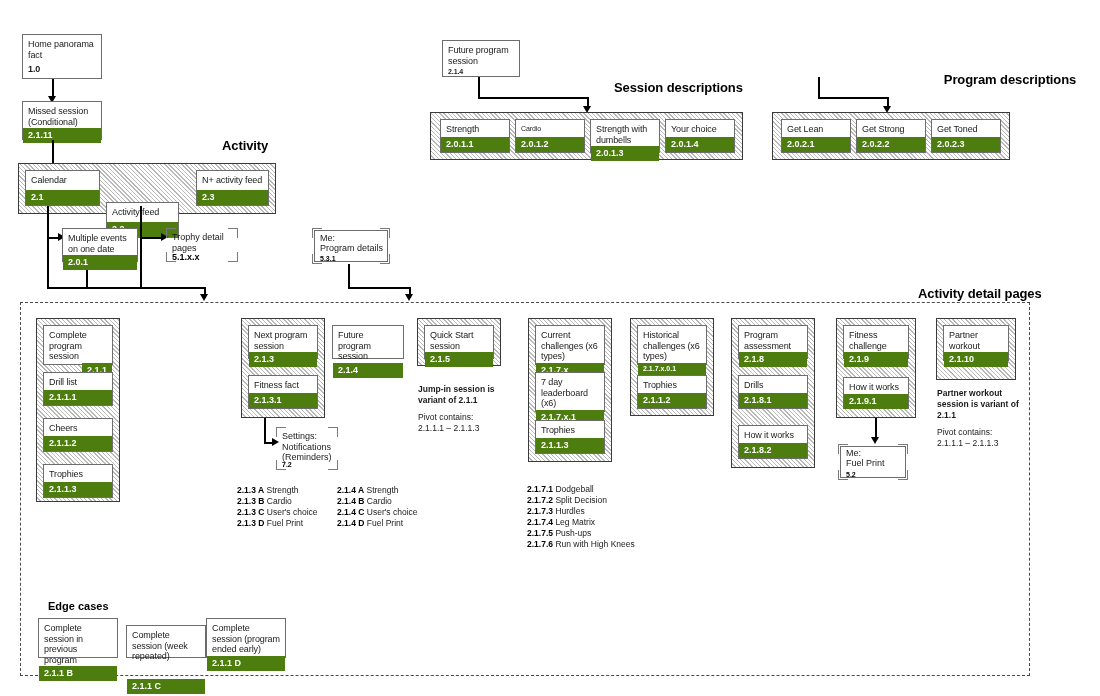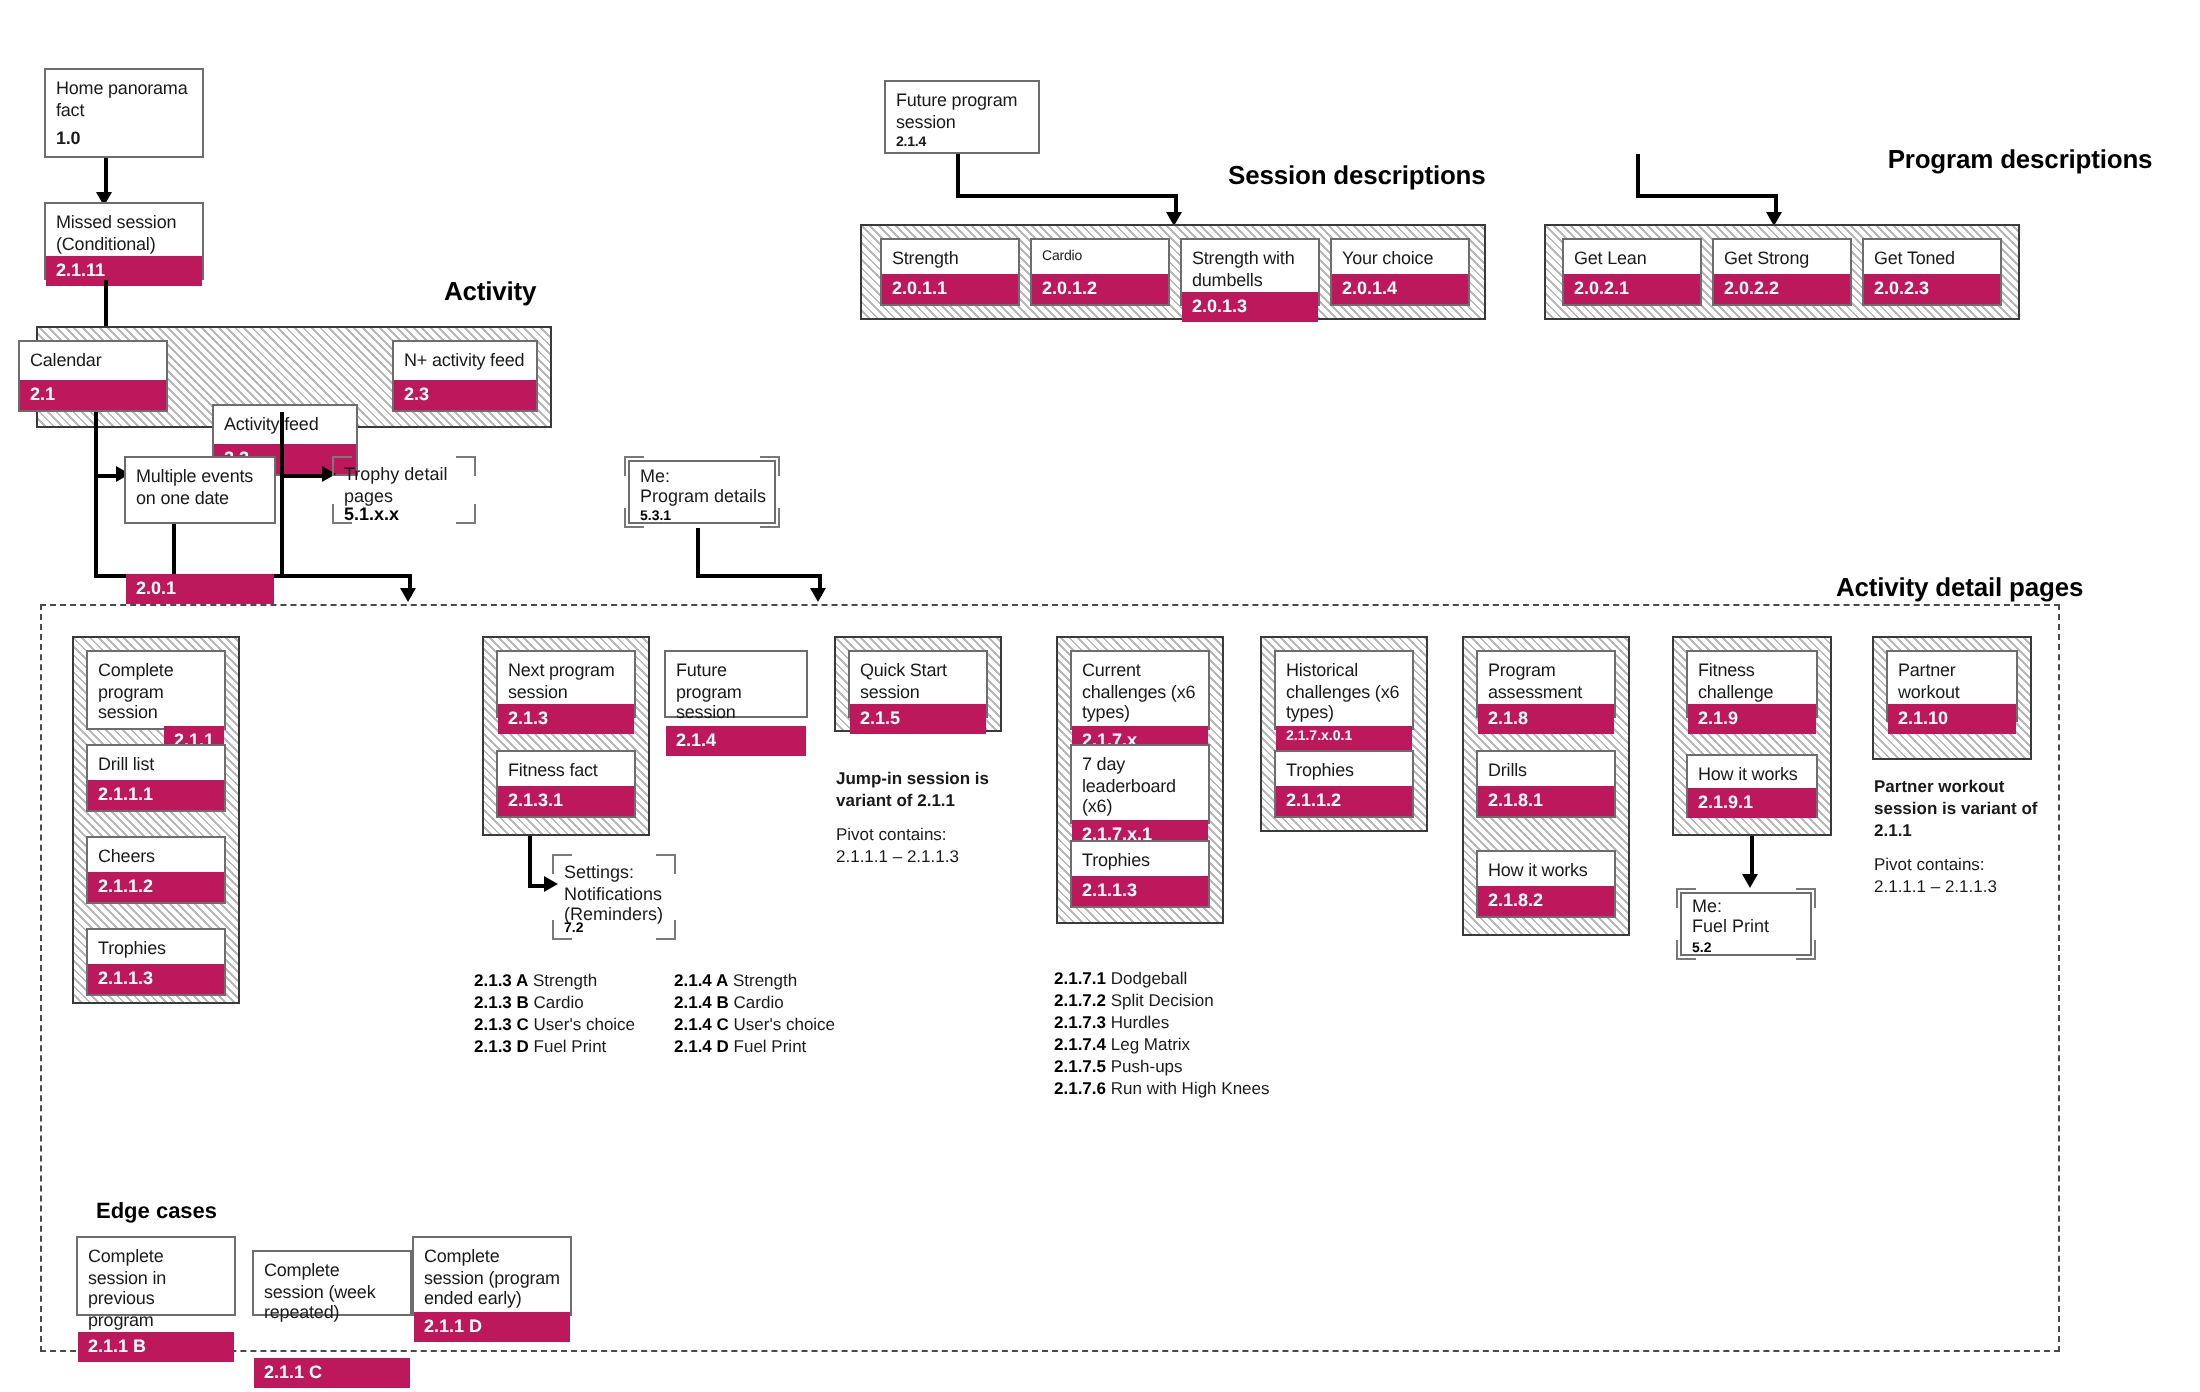--- a/index.html
+++ b/index.html
@@ -28,21 +28,21 @@
   .node .ttl{
     flex:1 1 auto;
     padding:4px 5px 1px 5px;
     font-size:9px;
     line-height:10.5px;
     color:#1a1a1a;
     letter-spacing:-0.1px;
   }
   .node .num{
     flex:0 0 auto;
-    background:#be185d;
+    background:#4d7c0f;
     color:#ffffff;
     font-size:9px;
     font-weight:bold;
     line-height:12px;
     padding:1px 5px 2px 5px;
     letter-spacing:0px;
   }
   .node .num.small{font-size:7px;line-height:10px;}
 
   
@@ -169,21 +169,21 @@
     <div class="num">2.1.11</div>
   </div>
 
   <div class="ln v" style="left:52px;top:140px;height:25px;"></div>
   <div class="arrow down" style="left:48px;top:163px;"></div>
 
   <div class="heading" style="left:222px;top:138px;">Activity</div>
 
   <div class="hatch" style="left:18px;top:163px;width:258px;height:51px;"></div>
 
-  <div class="node" style="left:9px;top:170px;width:75px;height:36px;">
+  <div class="node" style="left:25px;top:170px;width:75px;height:36px;">
     <div class="ttl">Calendar</div>
     <div class="num">2.1</div>
   </div>
 
   <div class="node" style="left:106px;top:170px;width:73px;height:36px;margin-top:32px;">
     <div class="ttl">Activity feed</div>
     <div class="num">2.2</div>
   </div>
 
   <div class="node" style="left:196px;top:170px;width:73px;height:36px;">
@@ -196,21 +196,21 @@
   <div class="arrow right" style="left:58px;top:233px;"></div>
 
   <div class="ln v" style="left:86px;top:262px;height:26px;"></div>
   <div class="ln h" style="left:47px;top:287px;width:158px;"></div>
   <div class="ln v" style="left:140px;top:206px;height:82px;"></div>
   <div class="ln h" style="left:140px;top:237px;width:24px;"></div>
   <div class="arrow right" style="left:161px;top:233px;"></div>
   <div class="ln v" style="left:204px;top:287px;height:11px;"></div>
   <div class="arrow down" style="left:200px;top:294px;"></div>
 
-  <div class="node" style="left:62px;top:228px;width:76px;height:34px;gap:32px;">
+  <div class="node" style="left:62px;top:228px;width:76px;height:34px;">
     <div class="ttl">Multiple events on one date</div>
     <div class="num">2.0.1</div>
   </div>
 
   <div class="bracket" style="left:166px;top:228px;width:72px;height:34px;">
     <div class="bwrap">
       <div class="corner c-tl"></div>
       <div class="corner c-tr"></div>
       <div class="corner c-bl"></div>
       <div class="corner c-br"></div>

